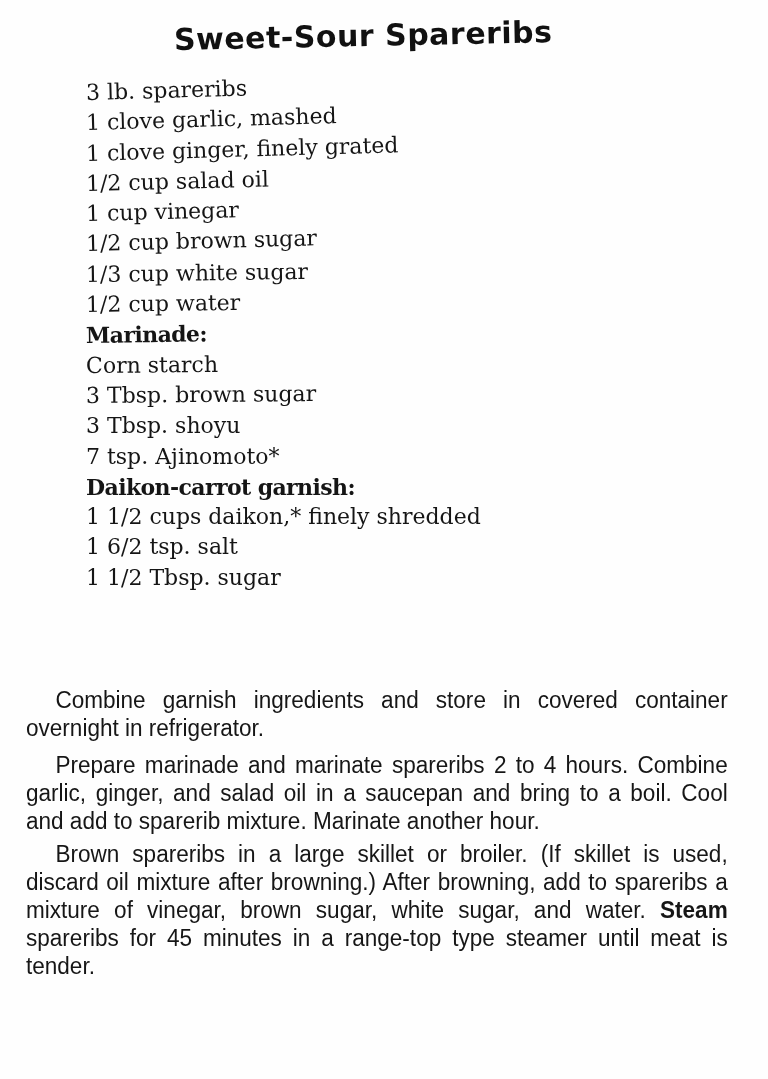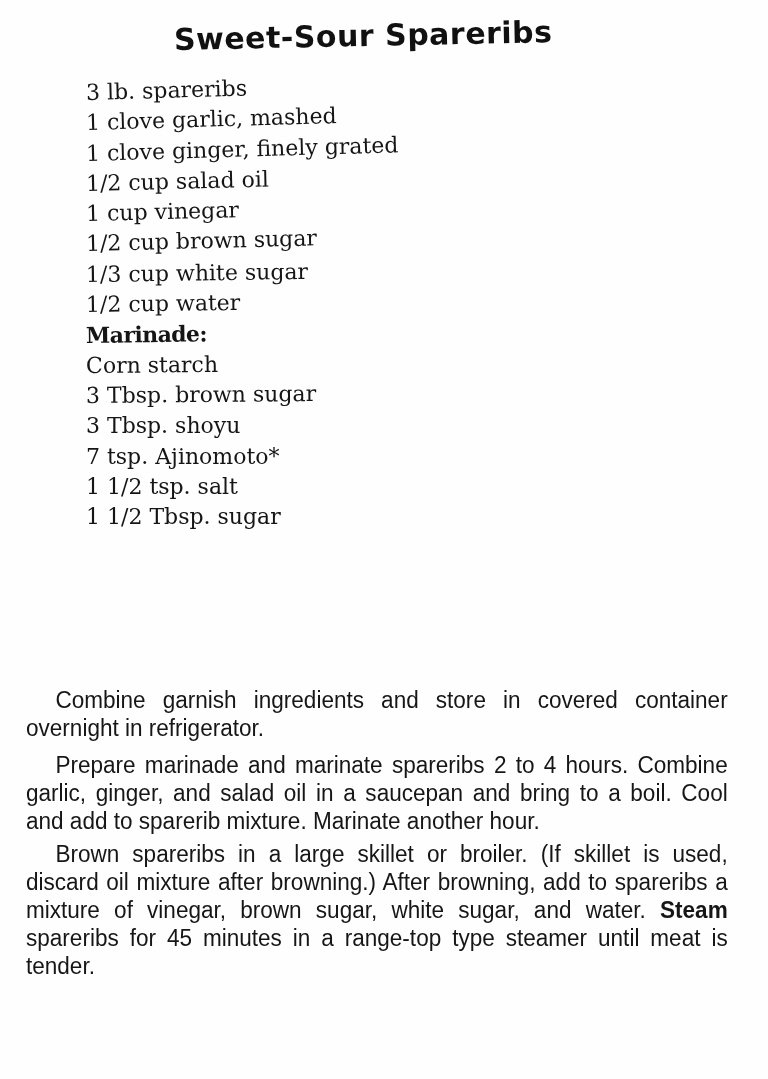--- a/index.html
+++ b/index.html
@@ -98,21 +98,23 @@
     <li class="tilt2">1/2 cup salad oil</li>
     <li class="tilt2">1 cup vinegar</li>
     <li class="tilt2">1/2 cup brown sugar</li>
     <li class="tilt3">1/3 cup white sugar</li>
     <li class="tilt3">1/2 cup water</li>
     <li class="heading tilt3">Marinade:</li>
     <li class="tilt4">Corn starch</li>
     <li class="tilt4">3 Tbsp. brown sugar</li>
     <li>3 Tbsp. shoyu</li>
     <li>7 tsp. Ajinomoto*</li>
-    <li>1 1/2 tsp. salt</li>
+    <li class="heading">Daikon-carrot garnish:</li>
+    <li>1 1/2 cups daikon,* finely shredded</li>
+    <li>1 6/2 tsp. salt</li>
     <li>1 1/2 Tbsp. sugar</li>
   </ul>
 
   <div class="directions">
     <p class="first">Combine garnish ingredients and store in covered container overnight in refrigerator.</p>
     <p>Prepare marinade and marinate spareribs 2 to 4 hours. Combine garlic, ginger, and salad oil in a saucepan and bring to a boil. Cool and add to sparerib mixture. Marinate another hour.</p>
     <p><span>Brown spareribs in a large skillet or broiler. (If skillet is used, discard oil mixture after browning.) After browning, add to spareribs a mixture of vinegar, brown sugar, white sugar, and water. </span><span class="bold-run">Steam</span><span> spareribs for 45 minutes in a range-top type steamer until meat is tender.</span></p>
   </div>
 
 </div>

